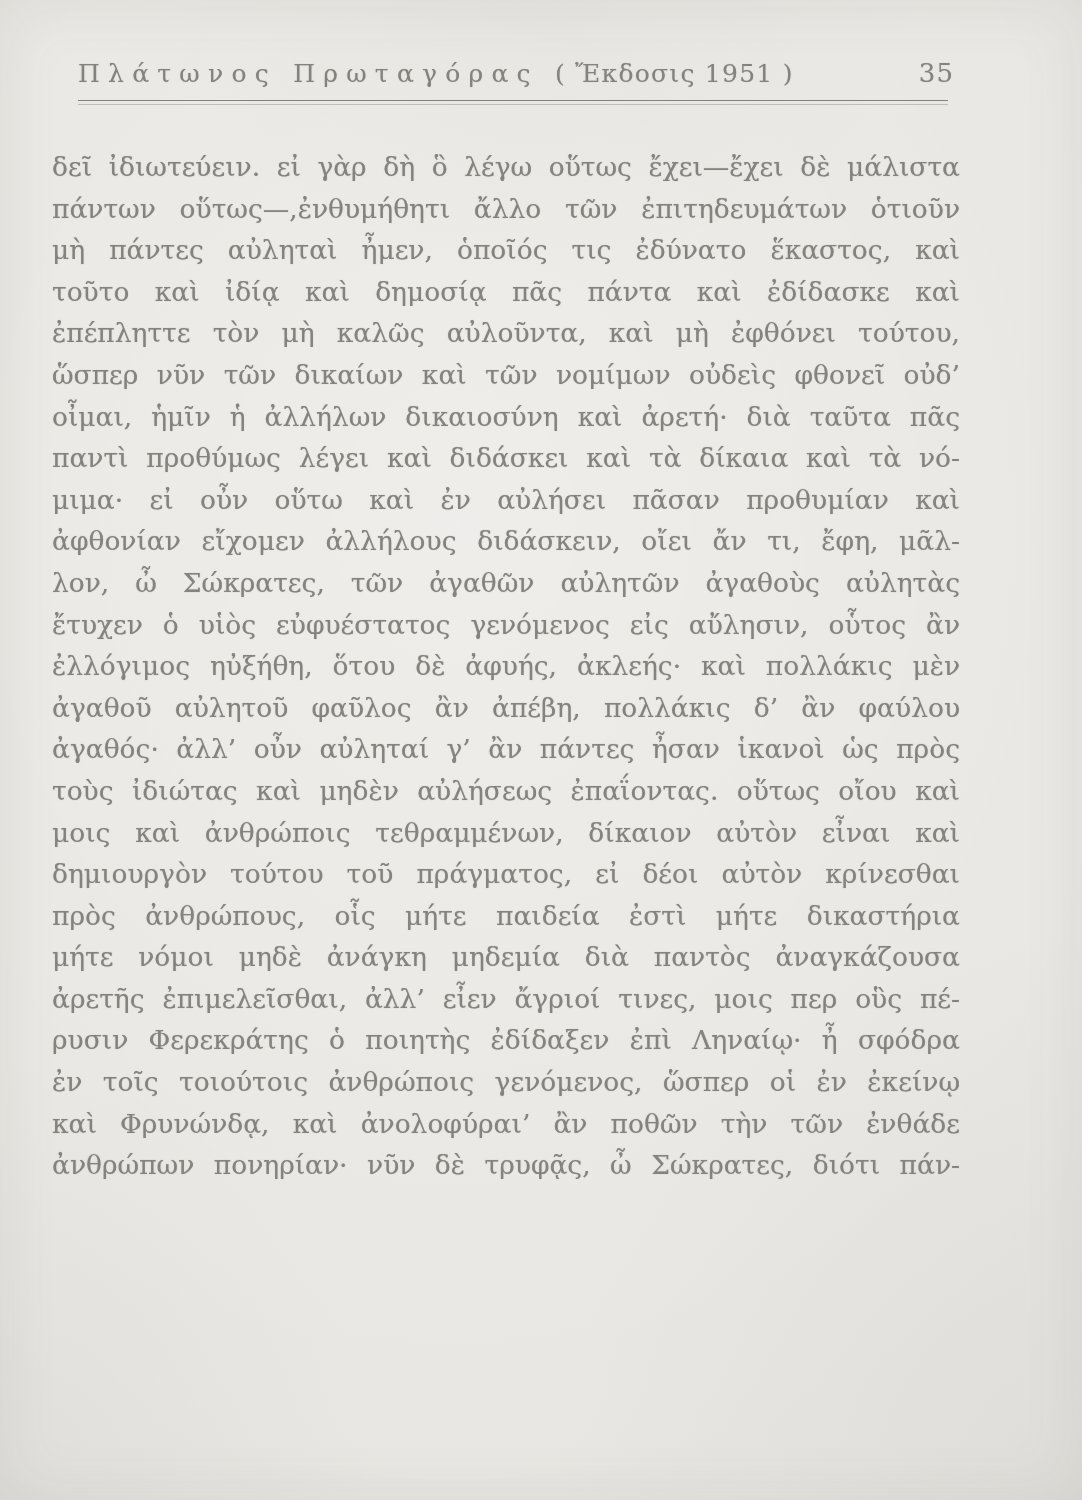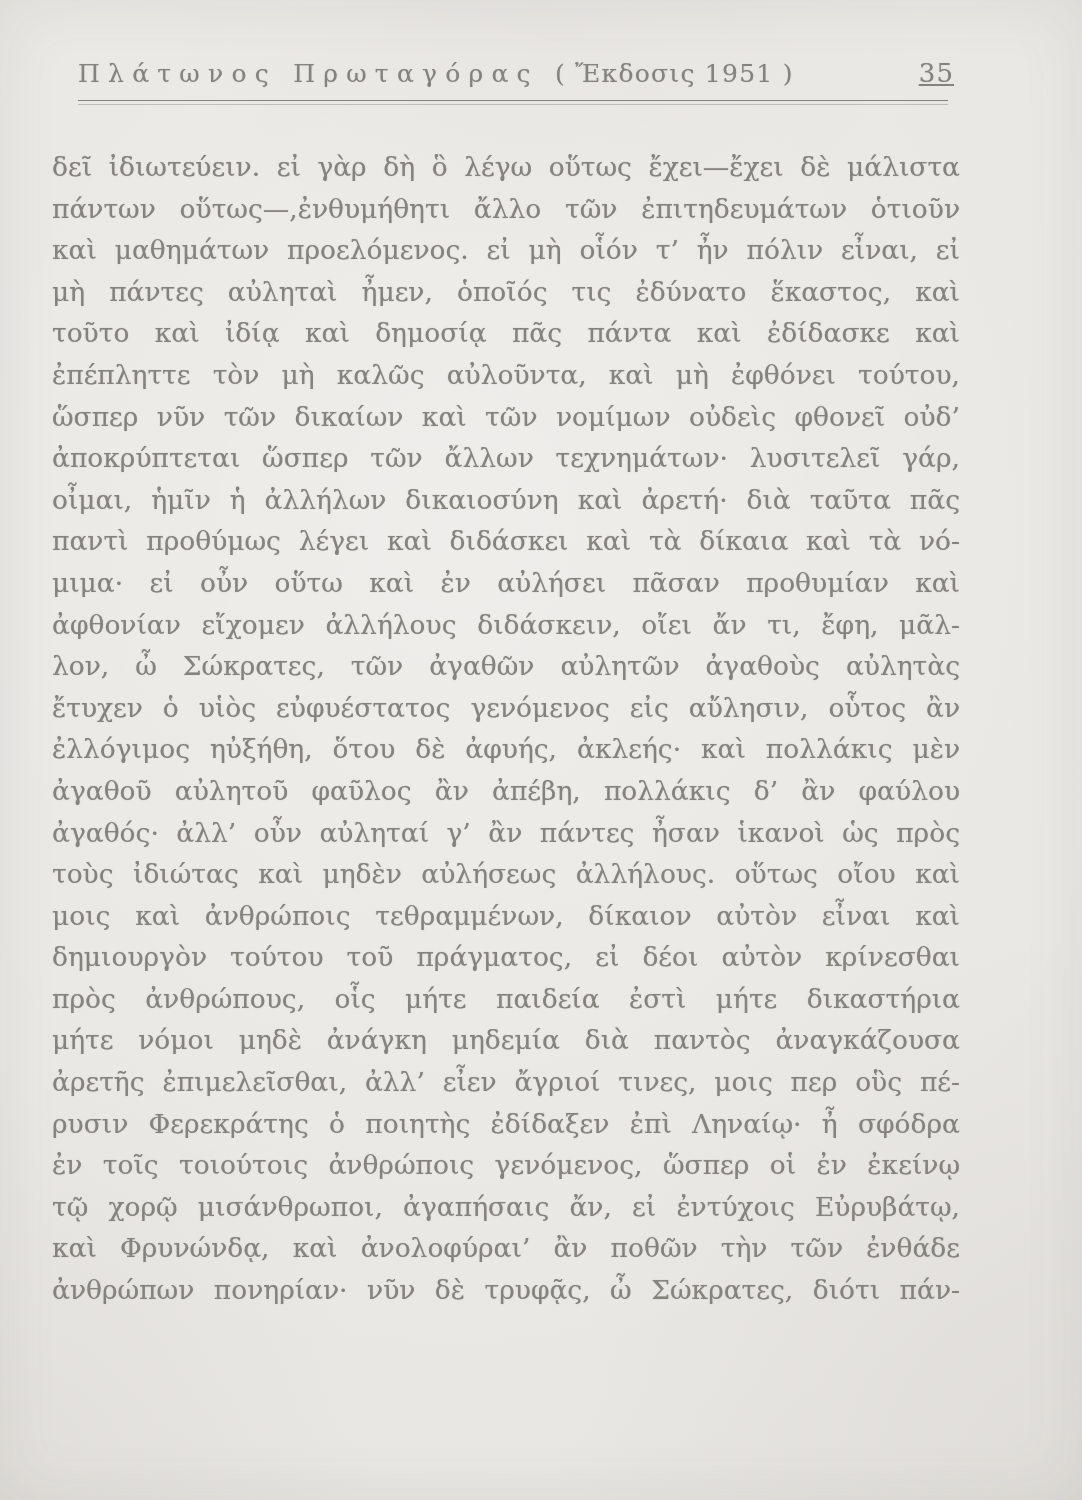--- a/index.html
+++ b/index.html
@@ -51,21 +51,20 @@
     letter-spacing: 0.05em;
     color: var(--ink, #86847e);
     text-shadow: 0 0 1px rgba(134,132,126,0.45);
   }
   .page-number {
     margin-left: auto;
     font-size: 26px;
     letter-spacing: 0.04em;
     color: var(--ink, #86847e);
     text-shadow: 0 0 1px rgba(134,132,126,0.45);
-    text-decoration: underline;
   }
   .header-rule {
     position: absolute;
     left: 78px;
     right: 134px;
     top: 100px;
     height: 3px;
     border-top: 1px solid rgba(106,104,98,0.80);
     border-bottom: 1px solid rgba(128,126,120,0.40);
   }
@@ -100,41 +99,38 @@
     <span class="running-title">Πλάτωνος Πρωταγόρας</span>
     <span class="edition">( Ἔκδοσις 1951 )</span>
     <span class="page-number">35</span>
   </div>
 
   <div class="header-rule"></div>
 
   <div class="text-block" id="text-block">
       <div class="text-line">δεῖ ἰδιωτεύειν. εἰ γὰρ δὴ ὃ λέγω οὕτως ἔχει—ἔχει δὲ μάλιστα</div>
       <div class="text-line">πάντων οὕτως—,ἐνθυμήθητι ἄλλο τῶν ἐπιτηδευμάτων ὁτιοῦν</div>
-      <div class="text-line">καὶ μαθημάτων προελόμενος. εἰ μὴ οἷόν τ’ ἦν πόλιν εἶναι, εἰ</div>
       <div class="text-line">μὴ πάντες αὐληταὶ ἦμεν, ὁποῖός τις ἐδύνατο ἕκαστος, καὶ</div>
       <div class="text-line">τοῦτο καὶ ἰδίᾳ καὶ δημοσίᾳ πᾶς πάντα καὶ ἐδίδασκε καὶ</div>
       <div class="text-line">ἐπέπληττε τὸν μὴ καλῶς αὐλοῦντα, καὶ μὴ ἐφθόνει τούτου,</div>
       <div class="text-line">ὥσπερ νῦν τῶν δικαίων καὶ τῶν νομίμων οὐδεὶς φθονεῖ οὐδ’</div>
-      <div class="text-line">ἀποκρύπτεται ὥσπερ τῶν ἄλλων τεχνημάτων· λυσιτελεῖ γάρ,</div>
       <div class="text-line">οἶμαι, ἡμῖν ἡ ἀλλήλων δικαιοσύνη καὶ ἀρετή· διὰ ταῦτα πᾶς</div>
       <div class="text-line">παντὶ προθύμως λέγει καὶ διδάσκει καὶ τὰ δίκαια καὶ τὰ νό-</div>
       <div class="text-line">μιμα· εἰ οὖν οὕτω καὶ ἐν αὐλήσει πᾶσαν προθυμίαν καὶ</div>
       <div class="text-line">ἀφθονίαν εἴχομεν ἀλλήλους διδάσκειν, οἴει ἄν τι, ἔφη, μᾶλ-</div>
       <div class="text-line">λον, ὦ Σώκρατες, τῶν ἀγαθῶν αὐλητῶν ἀγαθοὺς αὐλητὰς</div>
       <div class="text-line">ἔτυχεν ὁ υἱὸς εὐφυέστατος γενόμενος εἰς αὔλησιν, οὗτος ἂν</div>
       <div class="text-line">ἐλλόγιμος ηὐξήθη, ὅτου δὲ ἀφυής, ἀκλεής· καὶ πολλάκις μὲν</div>
       <div class="text-line">ἀγαθοῦ αὐλητοῦ φαῦλος ἂν ἀπέβη, πολλάκις δ’ ἂν φαύλου</div>
       <div class="text-line">ἀγαθός· ἀλλ’ οὖν αὐληταί γ’ ἂν πάντες ἦσαν ἱκανοὶ ὡς πρὸς</div>
-      <div class="text-line">τοὺς ἰδιώτας καὶ μηδὲν αὐλήσεως ἀλλήλους. οὕτως οἴου καὶ</div>
+      <div class="text-line">τοὺς ἰδιώτας καὶ μηδὲν αὐλήσεως ἐπαΐοντας. οὕτως οἴου καὶ</div>
       <div class="text-line">μοις καὶ ἀνθρώποις τεθραμμένων, δίκαιον αὐτὸν εἶναι καὶ</div>
       <div class="text-line">δημιουργὸν τούτου τοῦ πράγματος, εἰ δέοι αὐτὸν κρίνεσθαι</div>
       <div class="text-line">πρὸς ἀνθρώπους, οἷς μήτε παιδεία ἐστὶ μήτε δικαστήρια</div>
       <div class="text-line">μήτε νόμοι μηδὲ ἀνάγκη μηδεμία διὰ παντὸς ἀναγκάζουσα</div>
       <div class="text-line">ἀρετῆς ἐπιμελεῖσθαι, ἀλλ’ εἶεν ἄγριοί τινες, μοις περ οὓς πέ-</div>
       <div class="text-line">ρυσιν Φερεκράτης ὁ ποιητὴς ἐδίδαξεν ἐπὶ Ληναίῳ· ἦ σφόδρα</div>
       <div class="text-line">ἐν τοῖς τοιούτοις ἀνθρώποις γενόμενος, ὥσπερ οἱ ἐν ἐκείνῳ</div>
-      <div class="text-line">τῷ χορῷ μισάνθρωποι, ἀγαπήσαις ἄν, εἰ ἐντύχοις Εὐρυβάτῳ,</div>
       <div class="text-line">καὶ Φρυνώνδᾳ, καὶ ἀνολοφύραι’ ἂν ποθῶν τὴν τῶν ἐνθάδε</div>
       <div class="text-line">ἀνθρώπων πονηρίαν· νῦν δὲ τρυφᾷς, ὦ Σώκρατες, διότι πάν-</div>
     </div>
 
 </div>
 
 </body></html>

